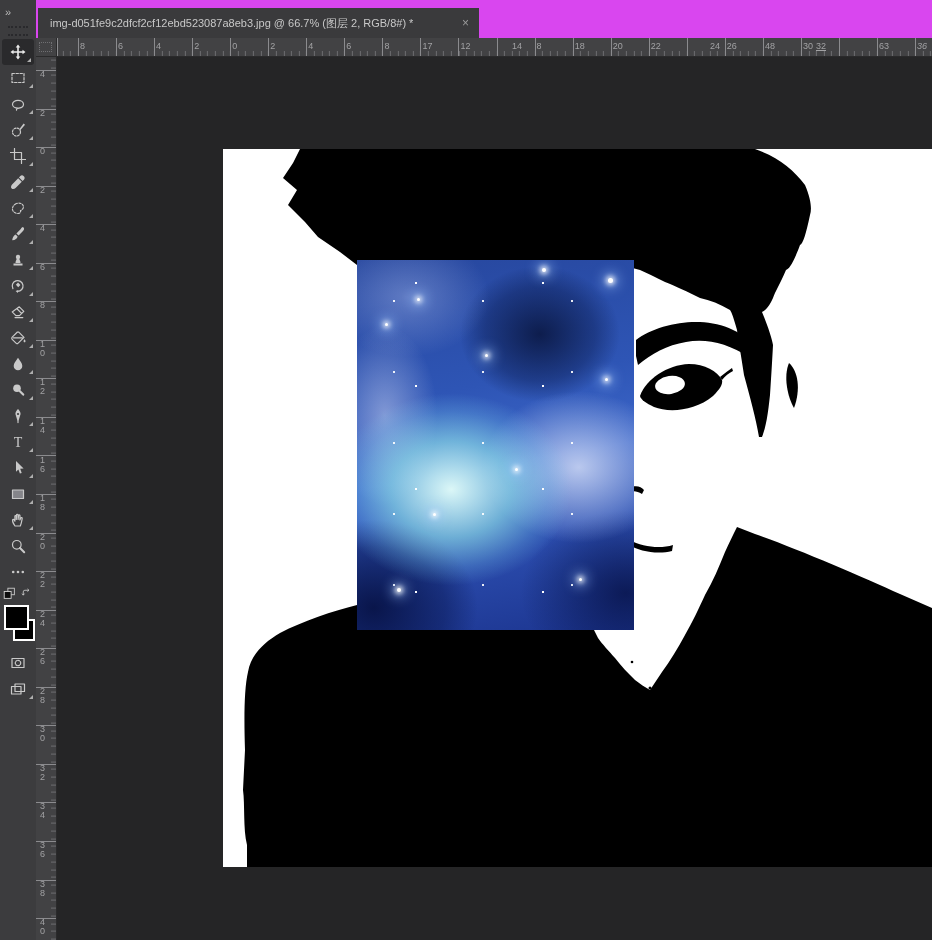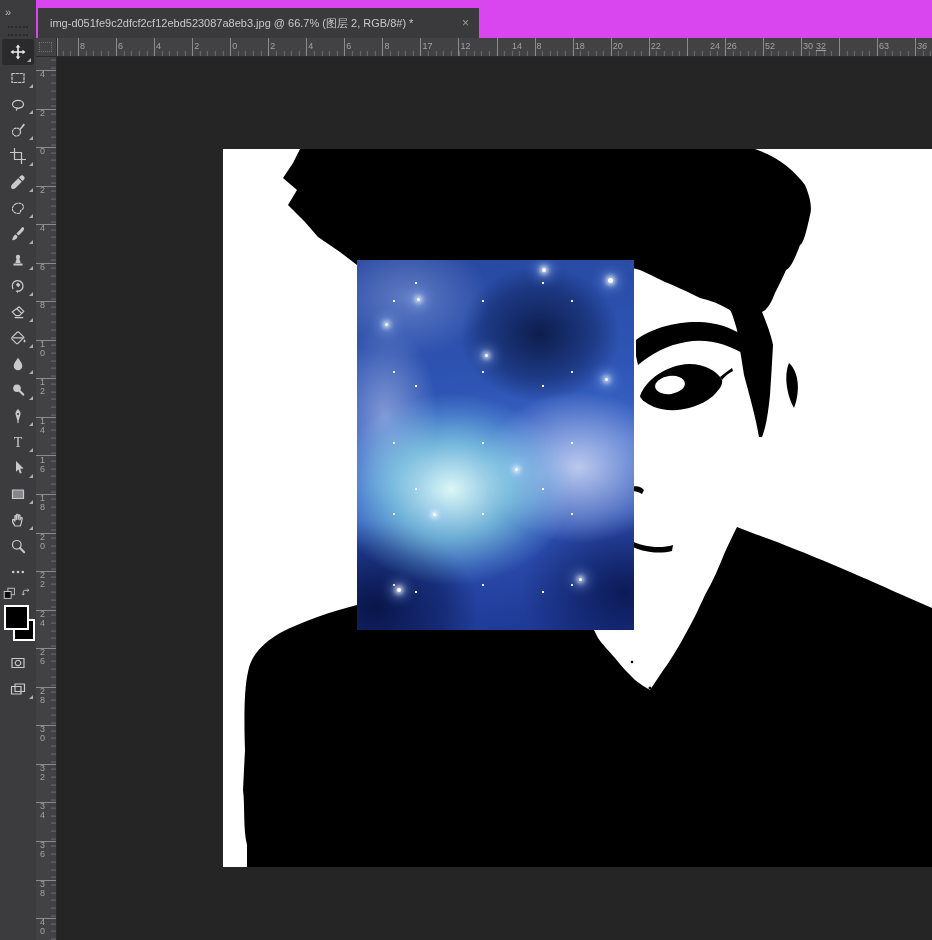--- a/index.html
+++ b/index.html
@@ -257,21 +257,21 @@
     <span class="hlab" style="left: 348.4px;">8</span>
     <span class="hlab" style="left: 386.45px;">17</span>
     <span class="hlab" style="left: 424.5px;">12</span>
     <span class="hlab" style="left: 476px;">14</span>
     <span class="hlab" style="left: 500.6px;">8</span>
     <span class="hlab" style="left: 538.65px;">18</span>
     <span class="hlab" style="left: 576.7px;">20</span>
     <span class="hlab" style="left: 614.75px;">22</span>
     <span class="hlab" style="left: 674px;">24</span>
     <span class="hlab" style="left: 690.85px;">26</span>
-    <span class="hlab" style="left: 728.9px;">52</span>
+    <span class="hlab" style="left: 728.9px;">48</span>
     <span class="hlab" style="left: 766.95px;">30</span>
     <span class="hlab" style="left: 780px; text-decoration: underline;">32</span>
     <span class="hlab" style="left: 843.05px;">63</span>
     <span class="hlab" style="left: 881.1px; font-style: italic;">36</span>
   </div>
 <div class="ruler-left">
     <span class="vlab" style="top: 13px;">4</span>
     <span class="vlab" style="top: 51.55px;">2</span>
     <span class="vlab" style="top: 90.1px;">0</span>
     <span class="vlab" style="top: 128.65px;">2</span>

